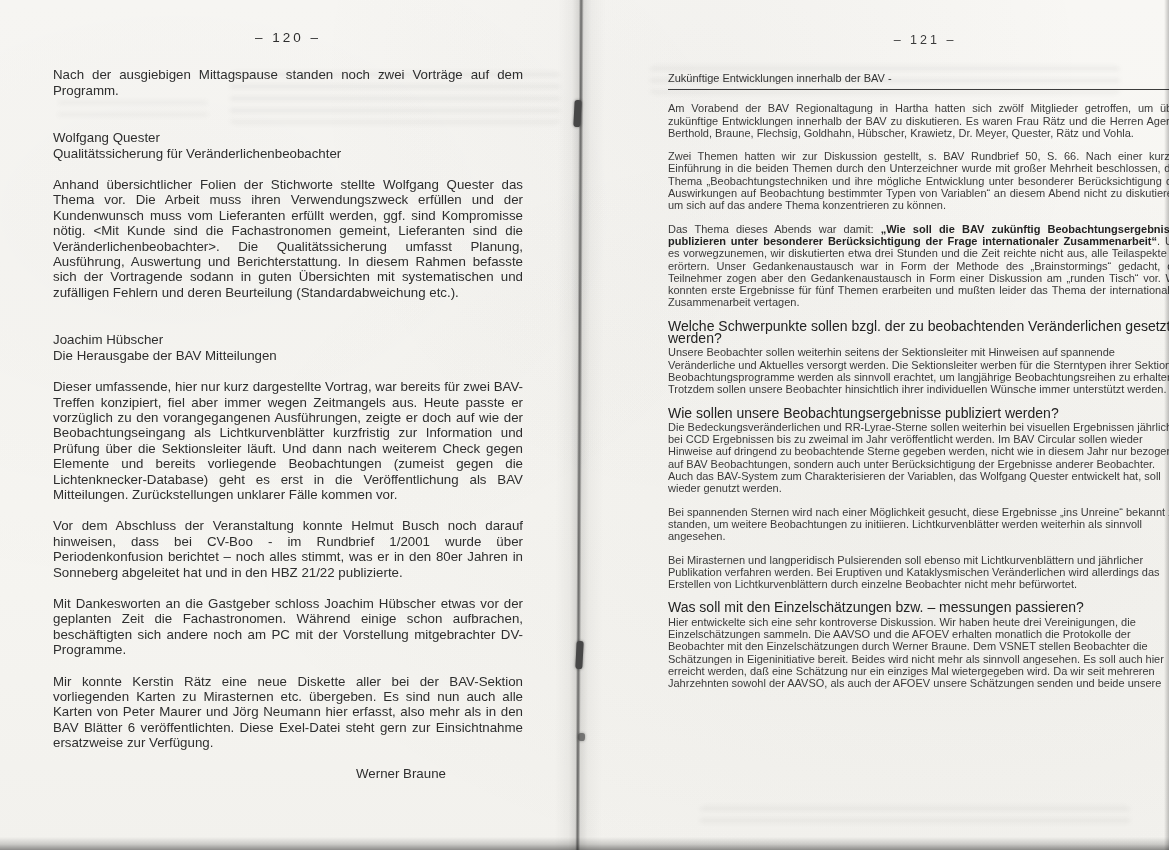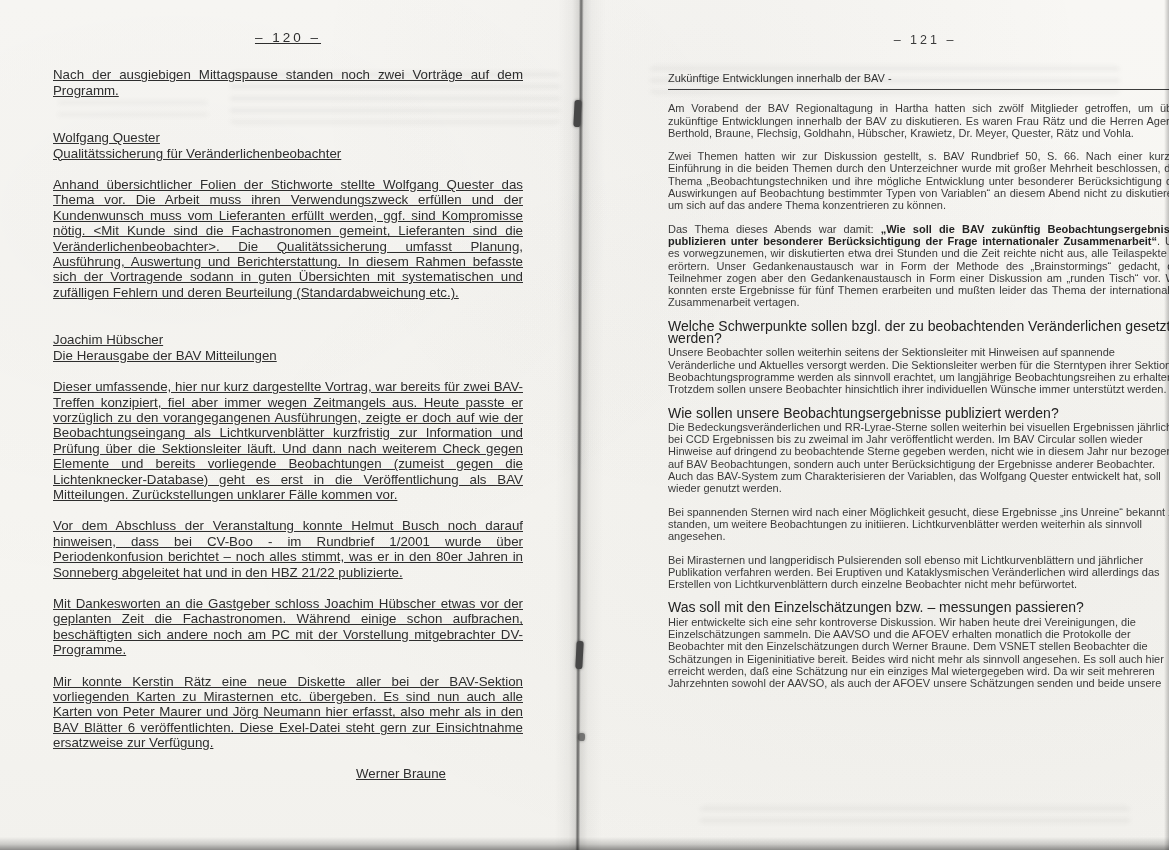--- a/index.html
+++ b/index.html
@@ -8,21 +8,21 @@
     font-family:"Liberation Sans",sans-serif;
     background:
       radial-gradient(ellipse at 15% 25%, rgba(0,0,0,0.02), transparent 45%),
       radial-gradient(ellipse at 80% 60%, rgba(60,58,52,0.035), transparent 55%),
       radial-gradient(ellipse at 60% 10%, rgba(60,58,52,0.03), transparent 40%),
       linear-gradient(180deg,#f8f7f4 0%,#f6f5f1 60%,#f2f1ed 100%);
   }
   
   .page-left{
     position:absolute;left:53px;top:30px;width:470px;
-    color:#2e2e2e;font-size:13.3px;line-height:15.4px;text-decoration:underline;
+    color:#2e2e2e;font-size:13.3px;line-height:15.4px;
   }
   .page-left .pagenum{text-align:center;letter-spacing:3px;font-size:13.5px;margin-bottom:22px;}
   .page-left p{margin:16px 0 15px;text-align:justify;}
   .speaker-block{margin:32px 0 10px;}
   .signature{padding-left:303px;margin-top:2px;}
   
   .page-right{
     position:absolute;left:668px;top:34px;width:514px;
     color:#3a3a3a;font-size:11px;line-height:12.3px;
   }

